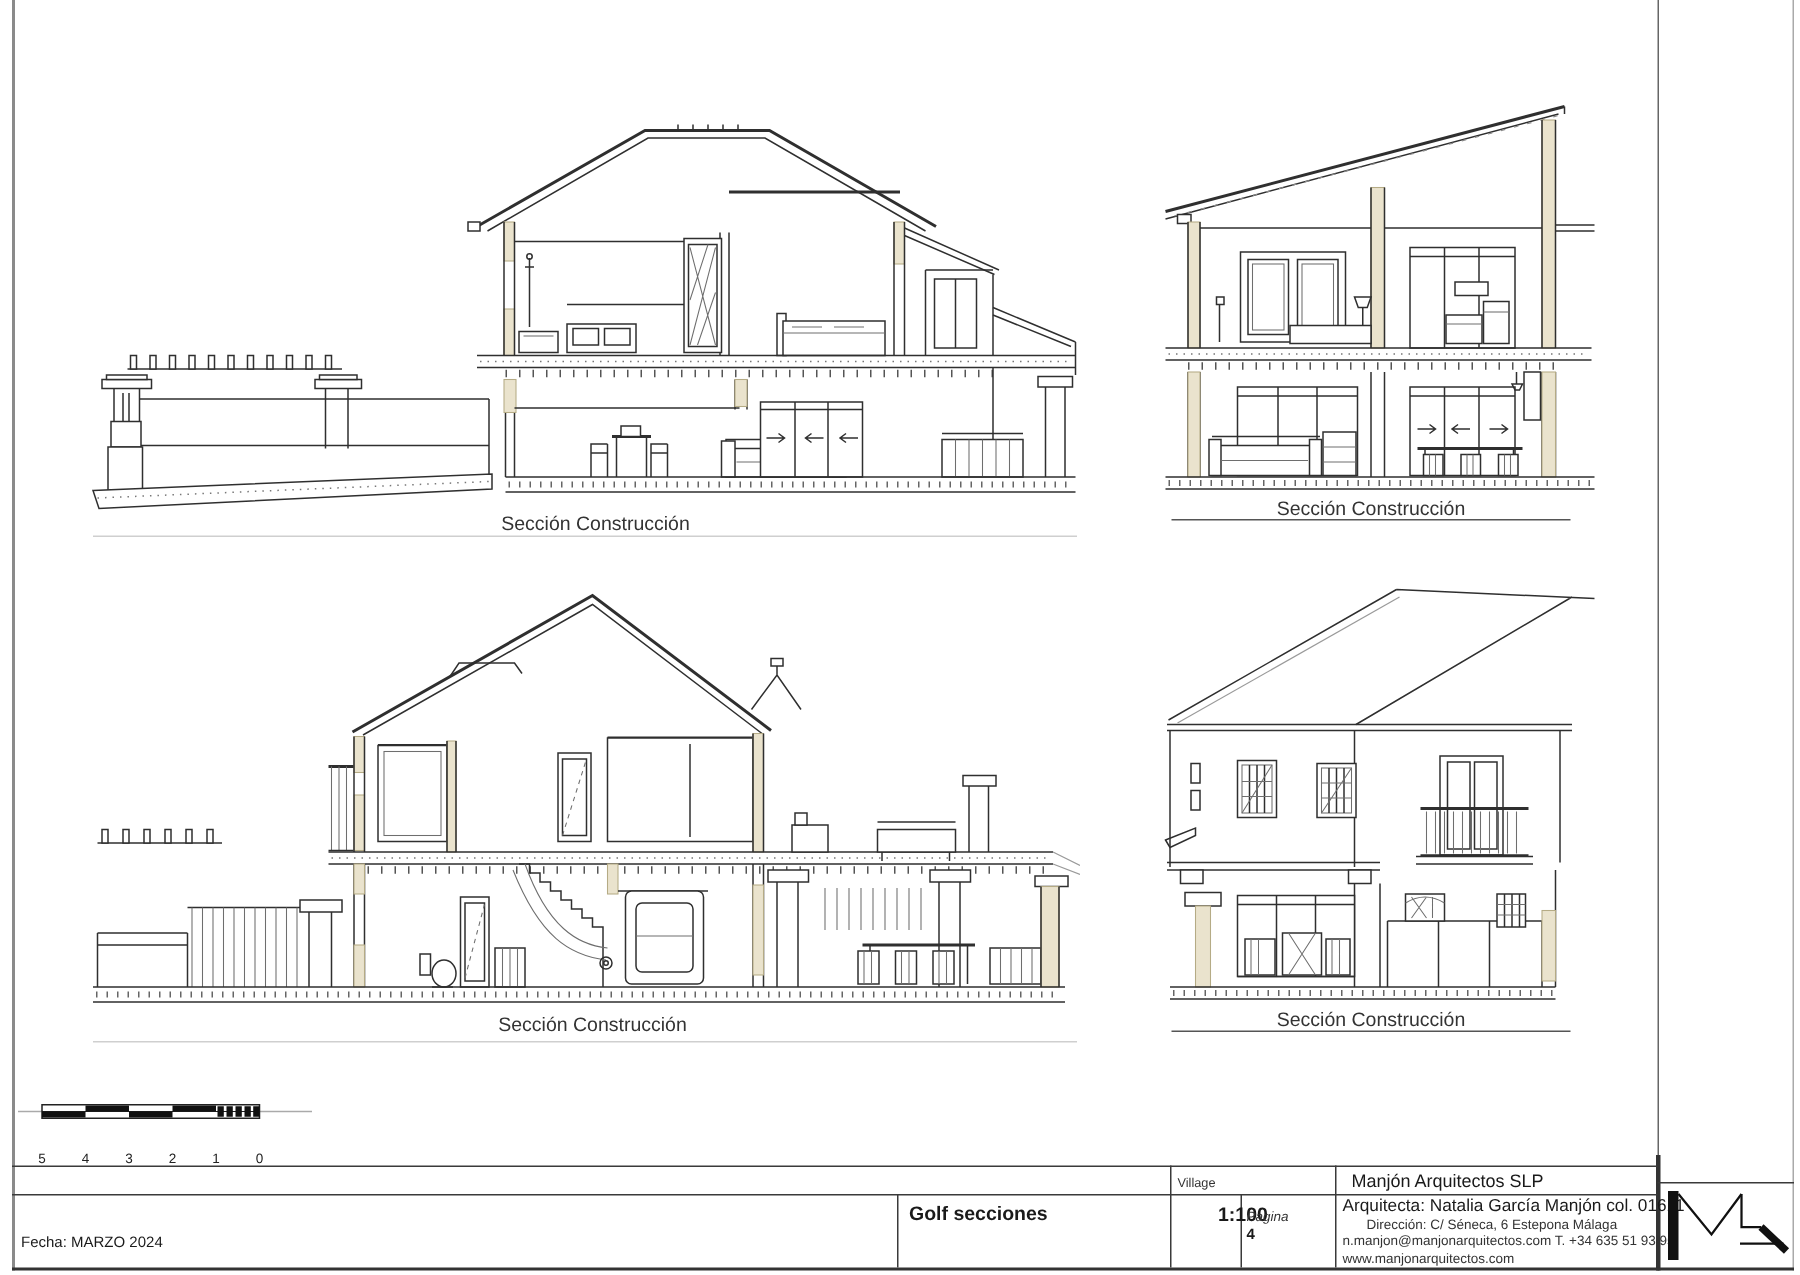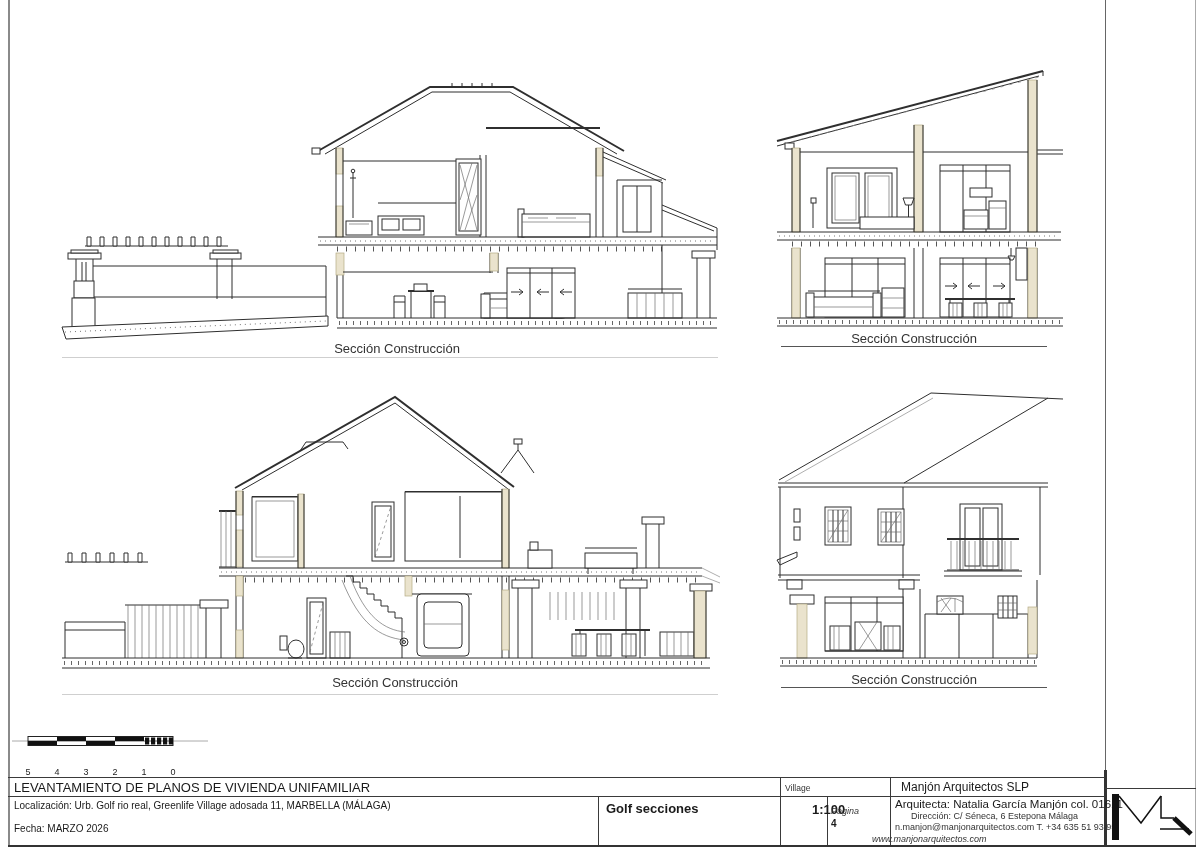--- a/index.html
+++ b/index.html
@@ -385,36 +385,34 @@
   <div class="line" style="left:8px;top:845px;width:1188px;height:2px;background:#333;"></div>
 
   <div class="line" style="left:8px;top:777px;width:1097px;height:1px;"></div>
   <div class="line" style="left:8px;top:796px;width:1097px;height:1px;"></div>
   <div class="line" style="left:1105px;top:788px;width:91px;height:1px;"></div>
   <div class="line" style="left:598px;top:796px;width:1px;height:49px;"></div>
   <div class="line" style="left:780px;top:777px;width:1px;height:68px;"></div>
   <div class="line" style="left:827px;top:796px;width:1px;height:49px;"></div>
   <div class="line" style="left:890px;top:777px;width:1px;height:68px;"></div>
 
-  <div class="tb-text" style="left:14px;top:780px;font-size:13px;">LEVANTAMIENTO DE PLANOS DE VIVIENDA UNIFAMILIAR</div>
-  <div class="tb-text" style="left:14px;top:800px;font-size:10px;">Localización:  Urb. Golf rio real, Greenlife Village adosada 11, MARBELLA (MÁLAGA)</div>
-  <div class="tb-text" style="left:14px;top:823px;font-size:10px;">Fecha: MARZO 2026</div>
+  <div class="tb-text" style="left:14px;top:823px;font-size:10px;">Fecha: MARZO 2024</div>
   <div class="tb-text" style="left:606px;top:801px;font-size:13px;font-weight:bold;">Golf secciones</div>
 
   <div class="tb-text" style="left:785px;top:783px;font-size:8.5px;color:#333;">Village</div>
   <div class="tb-text" style="left:812px;top:779px;font-size:13px;font-weight:bold;margin-top:23px;">1:100</div>
 
   <div class="tb-text" style="left:831px;top:806px;font-size:9px;color:#333;font-style:italic;">Pagina</div>
   <div class="tb-text" style="left:831px;top:818px;font-size:10px;font-weight:bold;">4</div>
 
   <div class="tb-text" style="left:901px;top:780px;font-size:12px;">Manjón Arquitectos SLP</div>
   <div class="tb-text" style="left:895px;top:798px;font-size:11.5px;">Arquitecta: Natalia García Manjón col. 01611</div>
   <div class="tb-text" style="left:895px;top:811px;font-size:9px;color:#333;padding-left:16px;">Dirección: C/ Séneca, 6 Estepona Málaga</div>
   <div class="tb-text" style="left:895px;top:822px;font-size:9px;color:#333;">n.manjon@manjonarquitectos.com T. +34 635 51 93 95</div>
-  <div class="tb-text" style="left:872px;top:834px;font-size:9px;color:#333;font-style:italic;">www.manjonarquitectos.com</div>
+  <div class="tb-text" style="left:895px;top:834px;font-size:9px;color:#333;">www.manjonarquitectos.com</div>
 
   <div class="abs" style="left:1105px;top:785px;">
     <svg width="92" height="60" viewBox="0 0 92 60">
       <rect x="7" y="9" width="7" height="46" fill="#111"></rect>
       <path d="M14,11 L36,38 L56,11" stroke="#111" stroke-width="1.5" fill="none"></path>
       <path d="M56,11 V33 H69" stroke="#111" stroke-width="1.5" fill="none"></path>
       <path d="M69,33 L86,49" stroke="#111" stroke-width="5" fill="none"></path>
       <path d="M55,44 H84" stroke="#111" stroke-width="1.5" fill="none"></path>
     </svg>
   </div>

